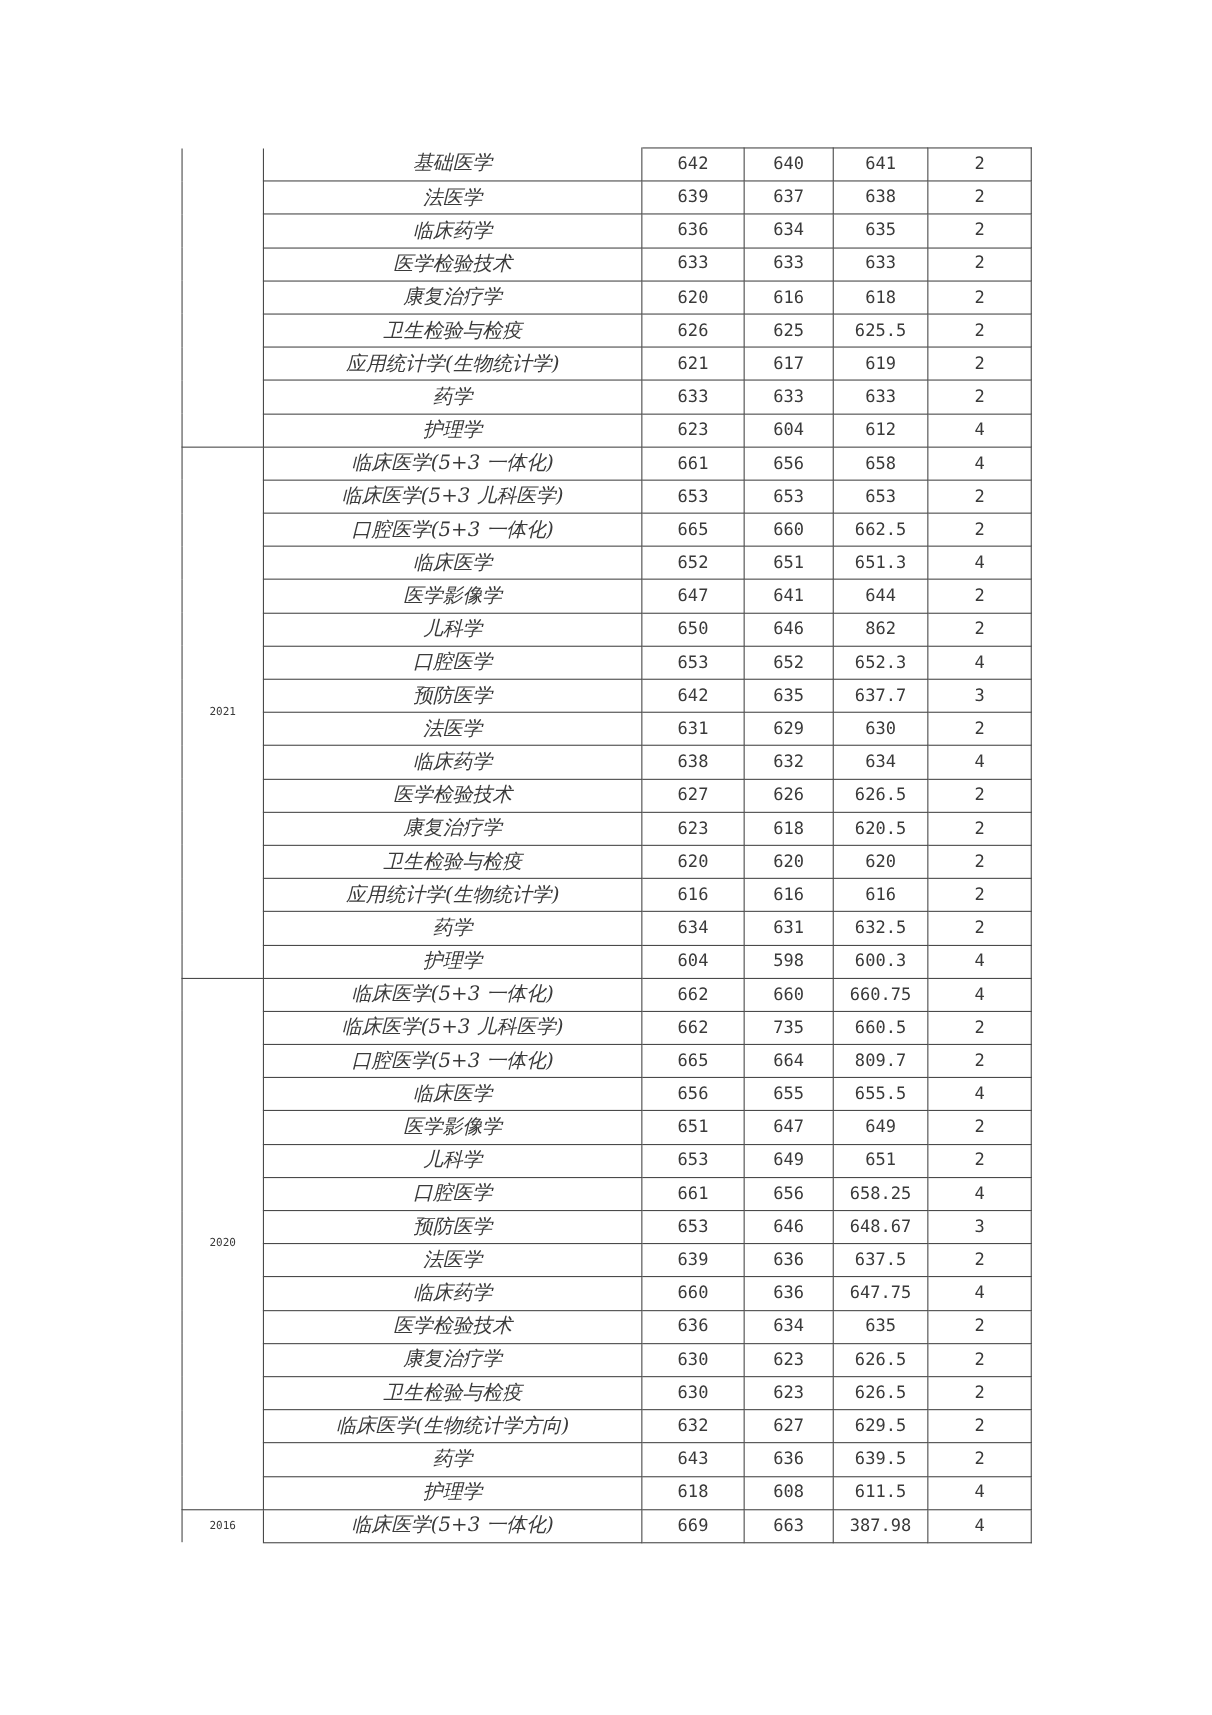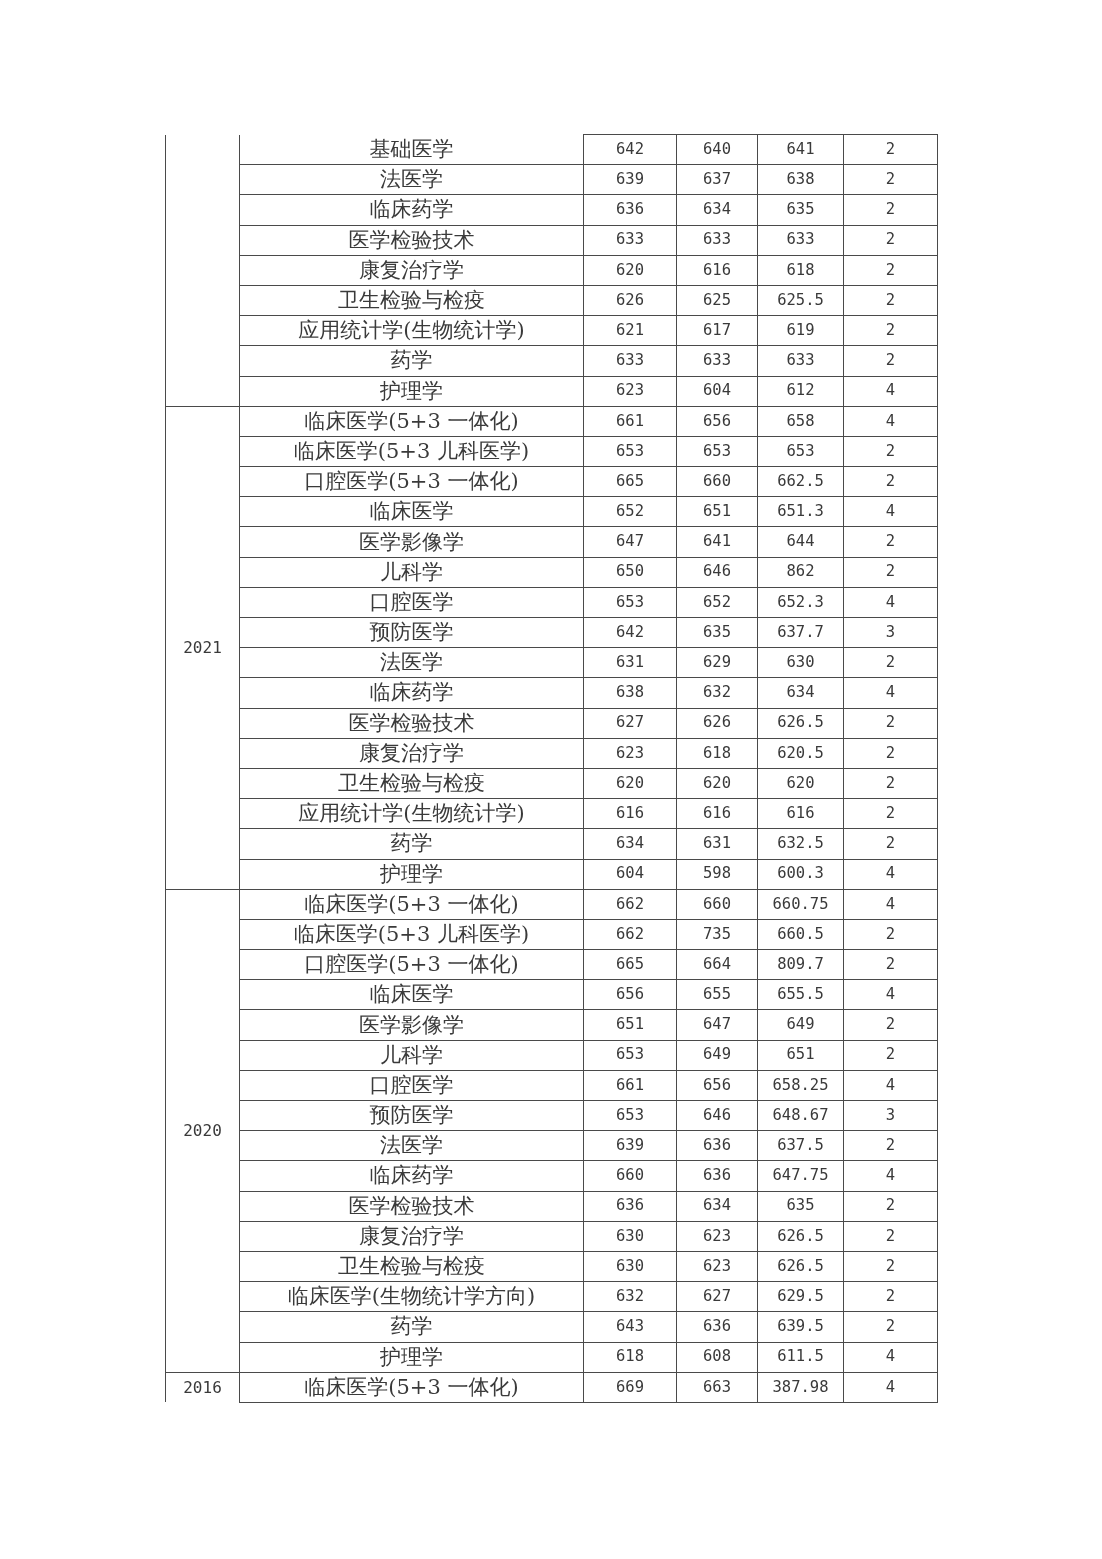--- a/index.html
+++ b/index.html
@@ -46,25 +46,26 @@
     line-height: 1;
     white-space: nowrap;
     overflow: hidden;
   }
   table.scores td.num {
     font-family: "DejaVu Sans Mono", "Liberation Mono", monospace;
     font-size: 15.5px;
     letter-spacing: 0px;
   }
   table.scores td.name {
-    font-size: 21px;
+    font-size: 18px;
+    font-style: italic;
   }
   table.scores td.year {
     font-family: "DejaVu Sans Mono", "Liberation Mono", monospace;
-    font-size: 16px;
+    font-size: 10px;
   }
   
   table.scores tr.first td.year,
   table.scores tr.first td.name {
     border-top: none;
   }
   
   table.scores tr.last td.year {
     border-bottom: none;
   }

